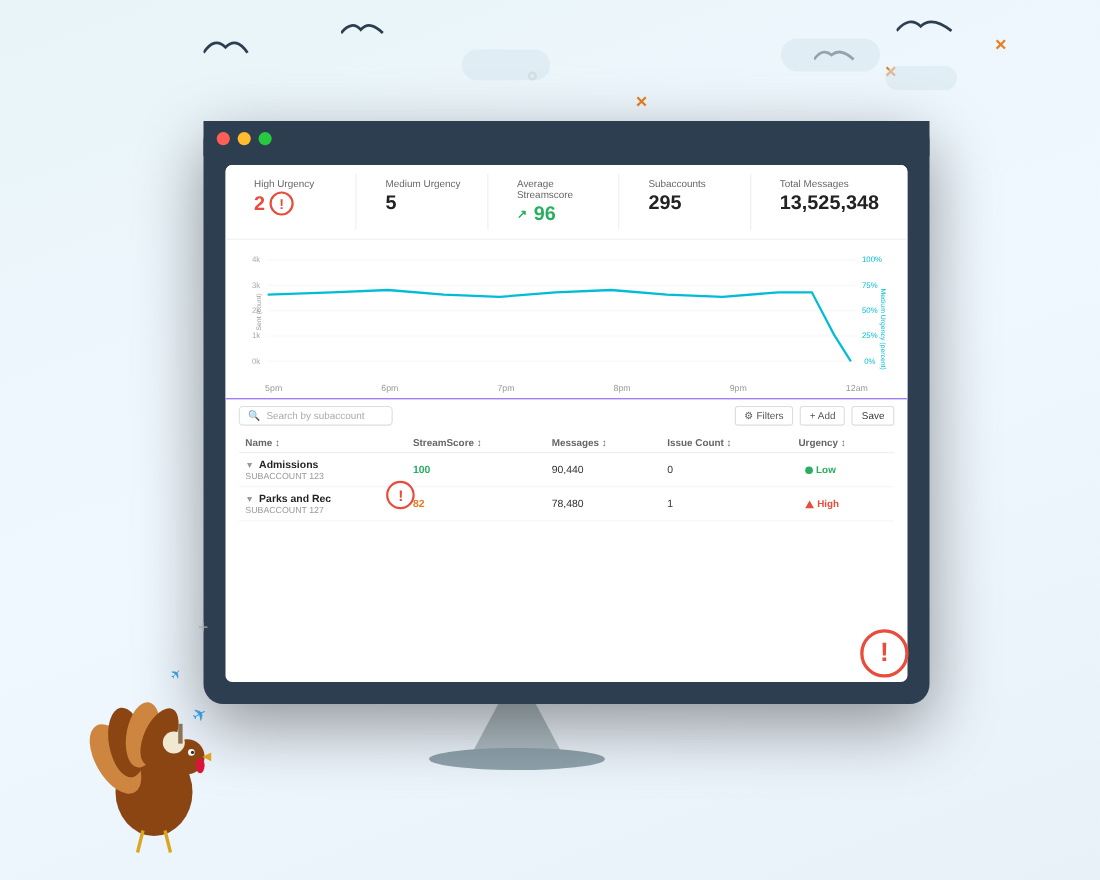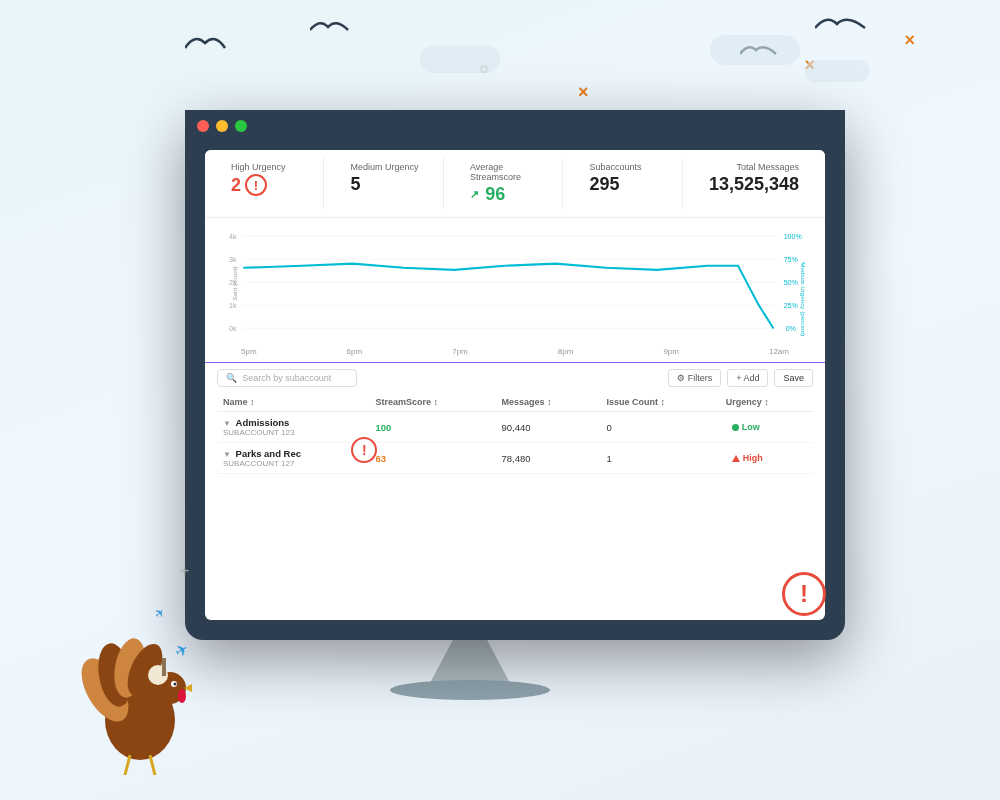--- a/index.html
+++ b/index.html
@@ -69,21 +69,21 @@
       border-bottom: 1px solid #eee;
       padding: 8px 16px;
       gap: 16px;
     }
 
     .stat-item {
       flex: 1;
       padding: 4px 10px;
       border-right: 1px solid #eee;
     }
-    .stat-item:last-child { border-right: none; text-align: right; }
+    .stat-item:last-child { border-right: none; }
 
     .stat-label {
       font-size: 9px;
       color: #666;
       font-weight: 500;
       margin-bottom: 2px;
     }
 
     .stat-value {
       font-size: 18px;
@@ -471,21 +471,21 @@
 
 
           <tr>
             <td>
               <span class="chevron">▼</span>
               <span class="subaccount-name">Parks and Rec</span>
               <span class="subaccount-id">SUBACCOUNT 127</span>
             </td>
             <td style="position:relative;">
               <span style="position:absolute;left:-18px;top:-6px;width:26px;height:26px;border-radius:50%;border:2.5px solid #e74c3c;background:#fff;display:flex;align-items:center;justify-content:center;font-size:14px;font-weight:900;color:#e74c3c;">!</span>
-              <span class="score-orange">63</span>
+              <span class="score-orange">82</span>
             </td>
             <td>78,480</td>
             <td>1</td>
             <td>
               <span class="badge badge-high">
                 <span class="badge-triangle"></span>
                 High
               </span>
             </td>
           </tr>

